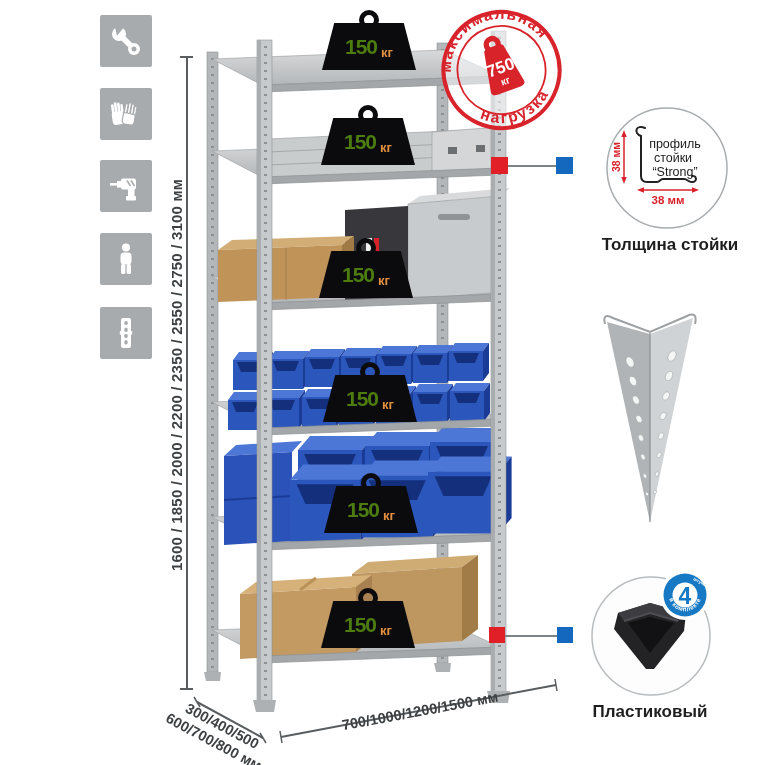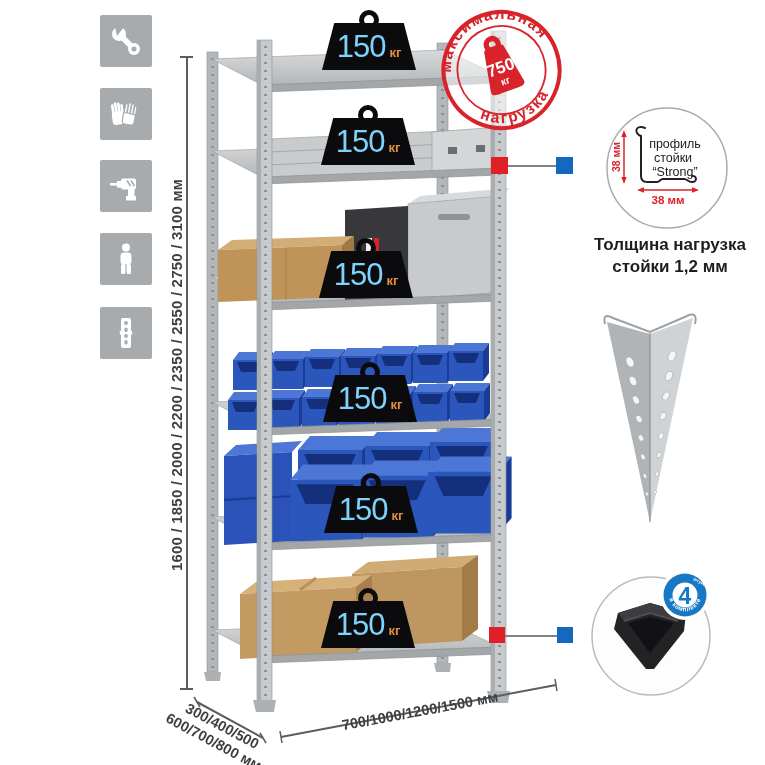--- a/index.html
+++ b/index.html
@@ -13,21 +13,21 @@
   .vdim-line{position:absolute;left:186px;top:57px;width:2px;height:633px;background:#595d5f;}
   .tick{position:absolute;background:#595d5f;}
   .vdim-label{position:absolute;left:176px;top:375px;transform:translate(-50%,-50%) rotate(-90deg);
               white-space:nowrap;font-size:15px;font-weight:700;color:#3d4042;letter-spacing:.2px;}
   
   .weight{position:absolute;width:94px;text-align:center;}
   .weight .ring{width:10px;height:10px;border:5px solid #0b0b0d;border-radius:50%;margin:0 auto -7px;}
   .weight .wbody{position:relative;width:94px;height:47px;background:#0b0b0d;
                  clip-path:polygon(13% 0,87% 0,100% 100%,0 100%);
                  display:flex;align-items:center;justify-content:center;gap:4px;}
-  .weight .val{color:#7dd3fc;font-size:31px;font-weight:400;letter-spacing:-1px;}
+  .weight .val{color:#4d7c0f;font-size:21px;font-weight:700;letter-spacing:-1px;}
   .weight .unit{color:#e2903f;font-size:13px;font-weight:700;margin-top:11px;}
   
   .sq{position:absolute;width:17px;height:17px;}
   .connline{position:absolute;height:2px;background:#7d8284;}
   
   .caption{position:absolute;text-align:center;font-size:17px;font-weight:700;color:#1e1e1e;line-height:1.28;}
   
   .ddim{position:absolute;font-size:14.5px;font-weight:700;color:#3d4042;text-align:center;
         line-height:1.25;white-space:nowrap;}
 </style>
@@ -284,22 +284,21 @@
     <text transform="rotate(-90 11 51)" x="11" y="55" text-anchor="middle" font-size="10.5" font-weight="700" fill="#d8232b">38 мм</text>
     <line x1="36" y1="84" x2="90" y2="84" stroke="#d8232b" stroke-width="1.5"></line>
     <polygon points="32,84 39,81.3 39,86.7" fill="#d8232b"></polygon>
     <polygon points="94,84 87,81.3 87,86.7" fill="#d8232b"></polygon>
     <text x="63" y="98" text-anchor="middle" font-size="11.5" font-weight="700" fill="#d8232b">38 мм</text>
     <text x="70" y="42" text-anchor="middle" font-size="12.5" fill="#1c1c1c">профиль</text>
     <text x="68" y="56" text-anchor="middle" font-size="12.5" fill="#1c1c1c">стойки</text>
     <text x="70" y="70" text-anchor="middle" font-size="12.5" fill="#1c1c1c">“Strong”</text>
   </svg>
   <div class="caption" style="left:594px;top:234px;width:152px">
-    <div>Толщина нагрузка</div>
-    <div>стойки 1,2 мм</div>
+    <div>Толщина стойки</div>
   </div>
 
   <svg class="abs" style="left:597px;top:300px" width="106" height="230" viewBox="0 0 106 230">
     <polygon points="10,22 53,34 53,222" fill="#b0b4b6"></polygon>
     <polygon points="53,34 96,18 53,222" fill="#d0d3d5"></polygon>
     <path d="M8,24 Q5,12 16,18 L53,32 L90,16 Q101,11 98,24" fill="none" stroke="#9da1a3" stroke-width="2"></path>
     <line x1="53" y1="33" x2="53" y2="222" stroke="#8d9092" stroke-width="1.2"></line>
     <g fill="#f4f5f5" stroke="#9da1a3" stroke-width="0.5">
       <ellipse cx="33" cy="62" rx="5.5" ry="3.6" transform="rotate(62 33 62)"></ellipse>
       <ellipse cx="36" cy="81" rx="5" ry="3.3" transform="rotate(62 36 81)"></ellipse>
@@ -332,20 +331,21 @@
     <circle cx="26" cy="26" r="21.5" fill="#1779c4"></circle>
     <circle cx="26" cy="26" r="12.5" fill="#ffffff"></circle>
     <text x="26" y="35" text-anchor="middle" font-size="23" font-weight="700" fill="#1779c4">4</text>
     <text x="40" y="14" font-size="4.5" font-weight="700" fill="#ffffff" transform="rotate(28 40 14)" text-anchor="middle">штуки</text>
     <path id="badgeArc" d="M10.9,31.5 A16,16 0 0 0 41.1,31.5" fill="none"></path>
     <text font-size="6" font-weight="700" fill="#ffffff" letter-spacing="0.6">
       <textPath href="#badgeArc" startOffset="50%" text-anchor="middle">в комплекте</textPath>
     </text>
   </svg>
   <div class="caption" style="left:574px;top:701px;width:152px">
+    <div>Пластиковый</div>
   </div>
 
   <svg class="abs" style="left:150px;top:675px" width="140" height="90" viewBox="0 0 140 90">
     <line x1="47" y1="27" x2="113" y2="63" stroke="#595d5f" stroke-width="2"></line>
     <line x1="44" y1="22" x2="50" y2="32" stroke="#595d5f" stroke-width="1.5"></line>
     <line x1="110" y1="58" x2="116" y2="68" stroke="#595d5f" stroke-width="1.5"></line>
   </svg>
   <div class="ddim" style="left:218px;top:734px;transform:translate(-50%,-50%) rotate(28deg)">
     <div>300/400/500</div>
     <div>600/700/800 мм</div>

